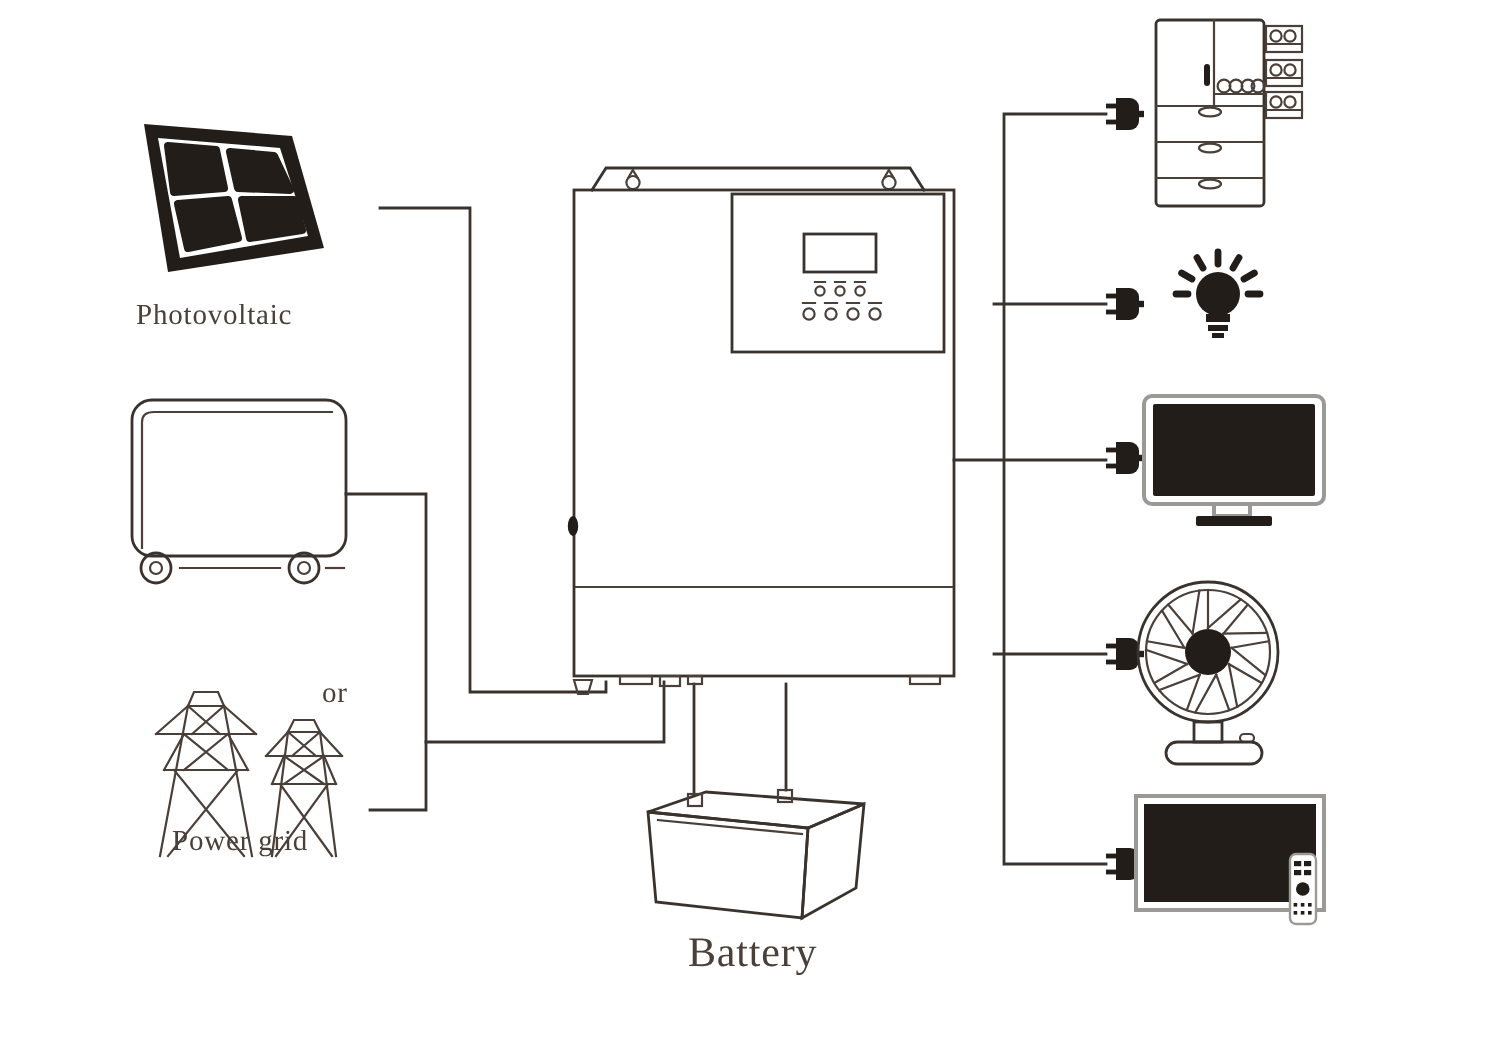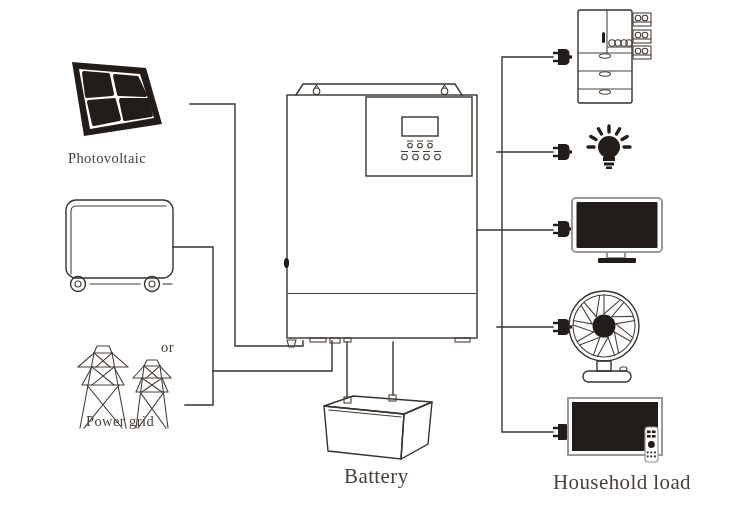--- a/index.html
+++ b/index.html
@@ -243,15 +243,14 @@
         <rect class="fillink" x="650.4" y="455.5" width="1.8" height="1.8"></rect>
         <rect class="fillink" x="654" y="455.5" width="1.8" height="1.8"></rect>
       </g>
     </g>
   </svg>
 
   <div class="lbl" style="left:68px;top:150px;">Photovoltaic</div>
   <div class="lbl" style="left:161px;top:329px;margin-top:10px;">or</div>
   <div class="lbl" style="left:86px;top:413px;">Power grid</div>
   <div class="lbl big" style="left:344px;top:464px;">Battery</div>
-  <div class="lbl big" style="left:553px;top:470px;">Household load</div>
 
 </div>
 
 </body></html>

